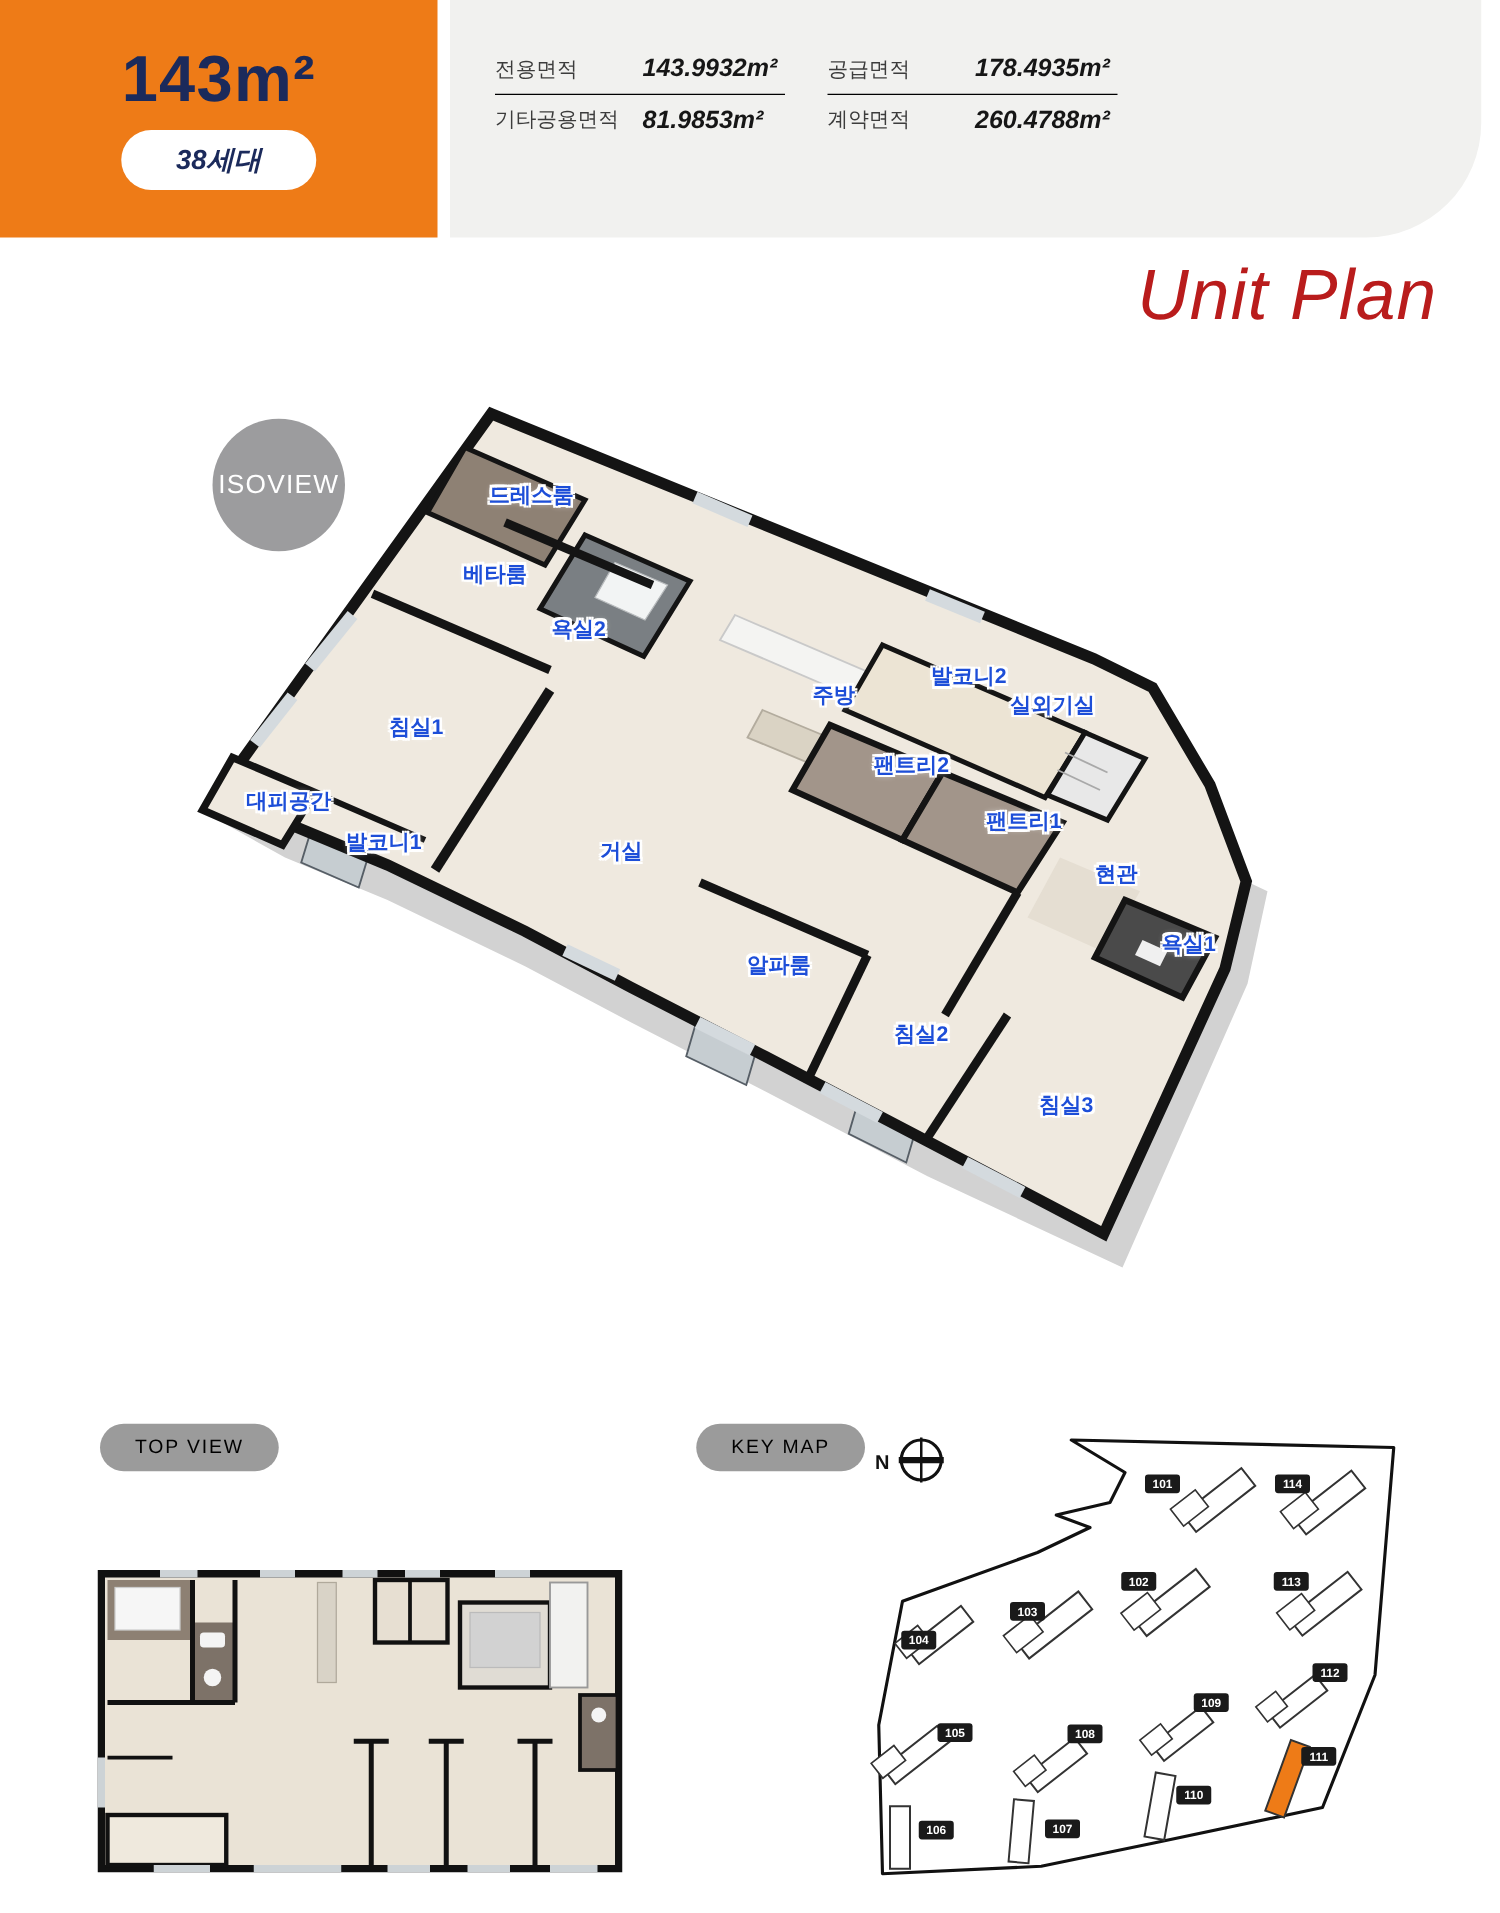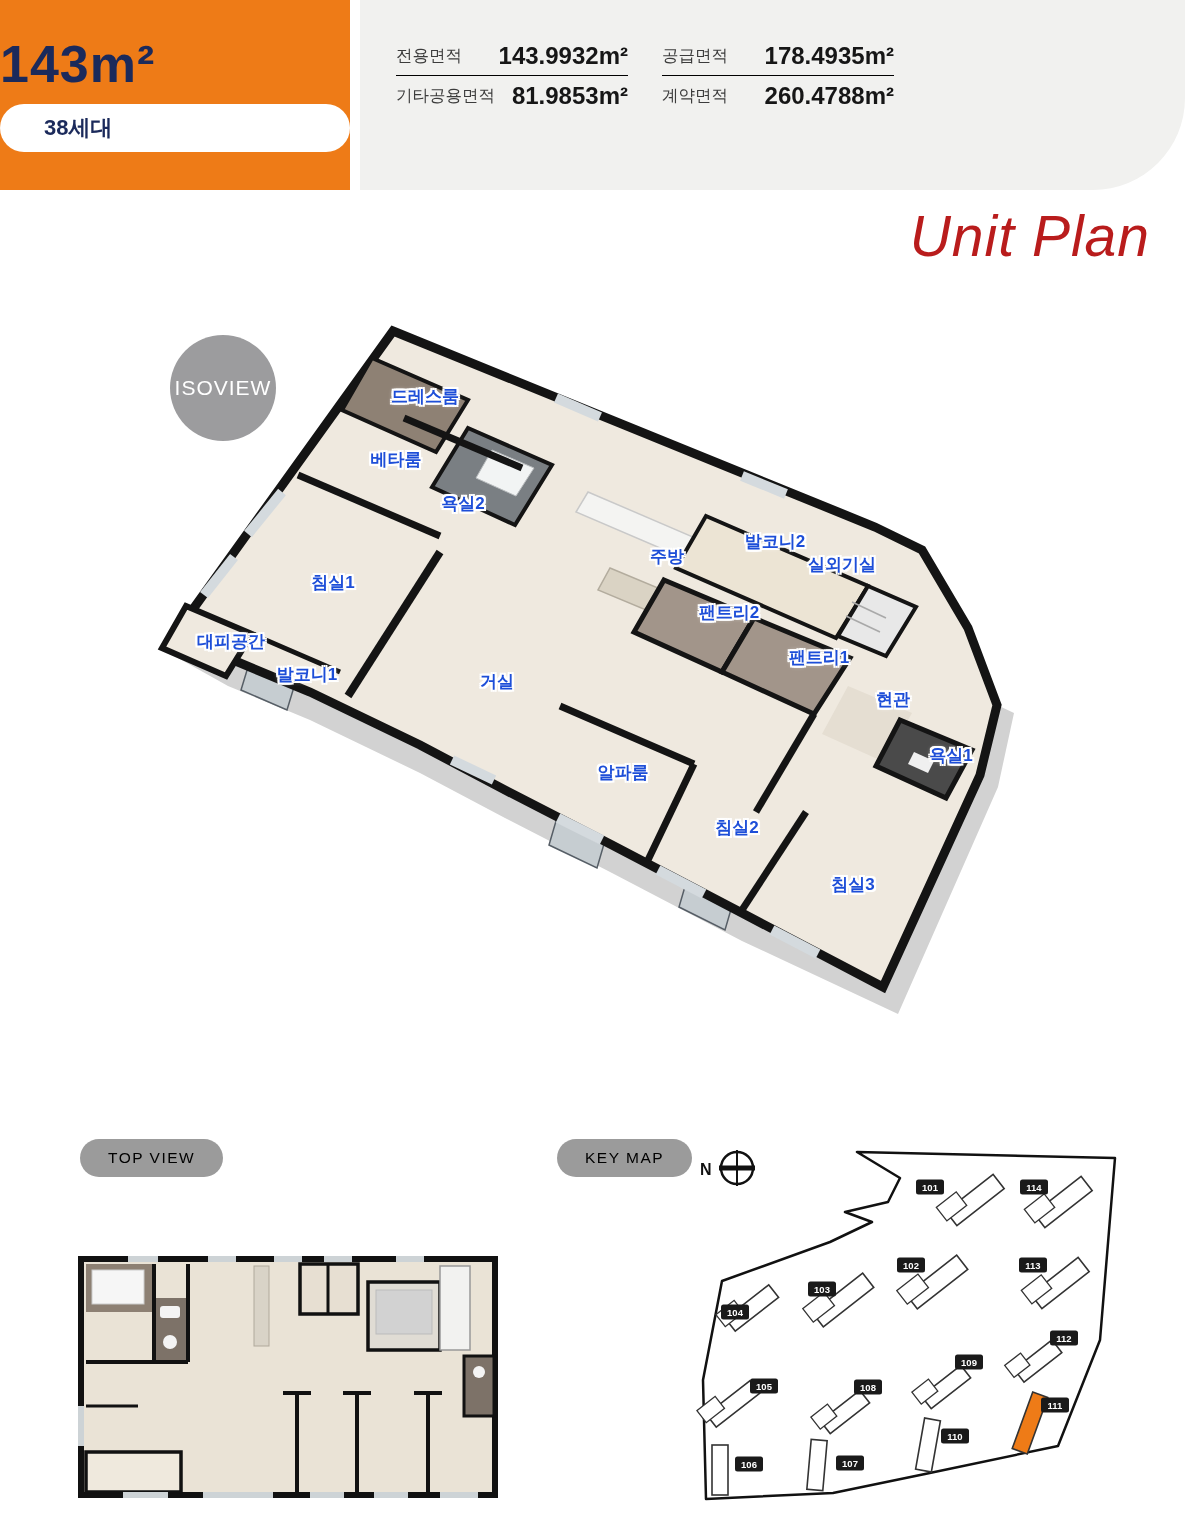--- a/index.html
+++ b/index.html
@@ -5,43 +5,43 @@
   * { margin:0; padding:0; box-sizing:border-box; }
   body { background:#fff; }
   .page {
     position:relative; width:1200px; height:1530px; background:#ffffff;
     font-family:"Liberation Sans", sans-serif; overflow:hidden;
   }
   
   .orange-block {
     position:absolute; left:0; top:0; width:350px; height:190px;
     background:var(--accent,#ee7b17);
-    display:flex; flex-direction:column; justify-content:center;
+    display:flex; flex-direction:column; align-items:center; justify-content:center;
   }
   .size-text {
     color:var(--navy,#1b2a5b); font-size:52px; font-weight:800; letter-spacing:1px; line-height:1;
   }
   .badge-38 {
     margin-top:14px; background:#ffffff; color:var(--navy,#1b2a5b);
-    border-radius:24px; padding:9px 44px; font-size:22px; font-weight:700;
+    border-radius:24px; padding:9px 44px; font-size:22px; font-weight:700;font-style:italic;
   }
   .gray-panel {
     position:absolute; left:360px; top:0; width:825px; height:190px;
     background:#f1f1ef; border-radius:0 0 92px 0;
   }
   .a-col { position:absolute; top:36px; width:232px; }
   .a-col-left { left:36px; }
   .a-col-right { left:302px; }
   .a-row { display:flex; align-items:center; height:40px; }
   .a-row.b { border-bottom:1px solid #000000; }
   .a-label {
     width:118px; font-size:16.5px; color:#3c3c3c;
     text-align:justify; text-align-last:justify;
   }
-  .a-value { margin-left:15px; font-weight:700; font-size:24px; color:#161616; white-space:nowrap; }
+  .a-value { margin-left:0; font-weight:700; font-size:20px; color:#161616; white-space:nowrap;font-style:italic; }
   
   .watermark {
     position:absolute; right:50px; top:203px; font-size:57px; font-style:italic;
     color:#b91c1c; font-weight:400; letter-spacing:1px;
   }
   
   .iso-wrap { position:absolute; left:0; top:300px; width:1200px; height:740px; }
   .iso-wrap svg { position:absolute; left:0; top:0; }
   .iso-badge {
     position:absolute; left:170px; top:35px; width:106px; height:106px; border-radius:50%;

